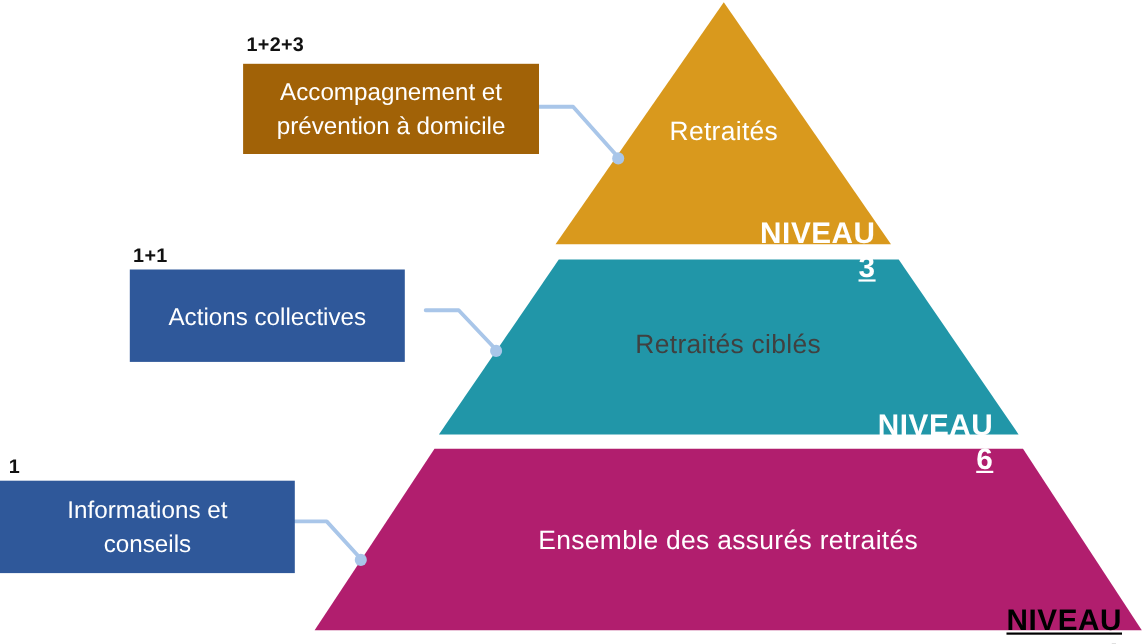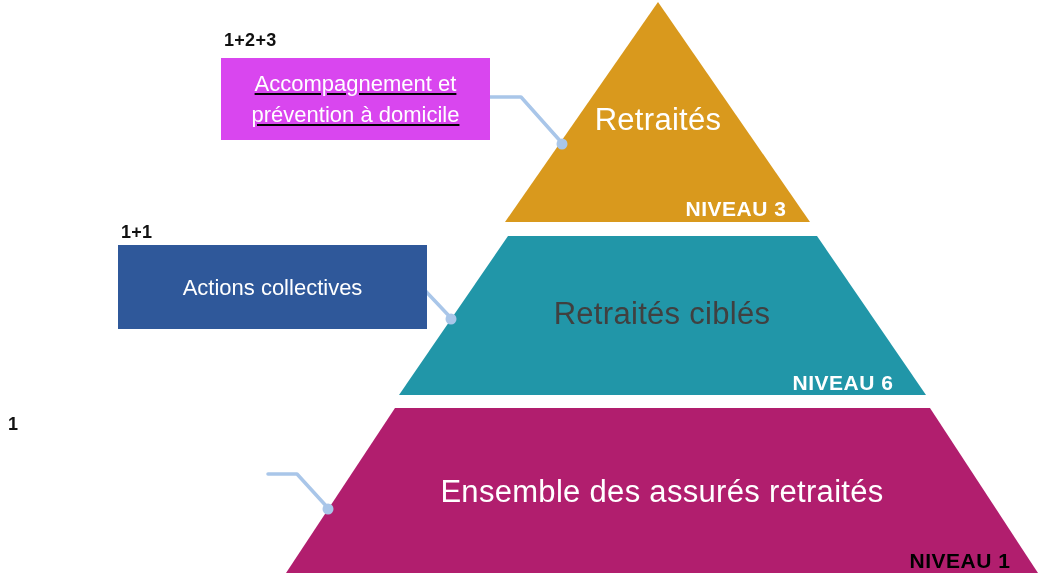--- a/index.html
+++ b/index.html
@@ -15,51 +15,52 @@
     font-family: "Liberation Sans", sans-serif;
   }
   .stage svg {
     position: absolute;
     left: 0;
     top: 0;
   }
   .pyr-label {
     position: absolute;
     text-align: center;
-    font-size: 31px;
+    font-size: 24px;
     font-weight: 400;
     letter-spacing: 0.3px;
     line-height: 32px;
   }
   .lvl3-label { left: 558px; top: 104px; width: 200px; }
   .lvl2-label { left: 487px; top: 298px; width: 350px; }
   .lvl1-label { left: 412px; top: 476px; width: 500px; }
   .niveau {
     position: absolute;
-    font-size: 21px;
+    font-size: 27px;
     font-weight: 700;
     letter-spacing: 0.5px;
-    text-align: center;
+    text-align: right;
     width: 120px;
+    text-decoration: underline;
   }
   .niveau3 { left: 676px; top: 197px; }
   .niveau2 { left: 783px; top: 371px; }
   .niveau1 { left: 900px; top: 549px; }
   .callout {
     position: absolute;
     display: flex;
     align-items: center;
     justify-content: center;
     text-align: center;
     font-size: 22px;
     line-height: 31px;
     font-weight: 400;
   }
   .callout1 { left: 221px; top: 58px;  width: 269px; height: 82px; }
-  .callout2 { left: 118px; top: 245px; width: 309px; height: 84px; }
+  .callout2 { left: 118px; top: 245px; width: 250px; height: 84px; }
   .callout3 { left: 0;     top: 437px; width: 268px; height: 84px; }
   .tag {
     position: absolute;
     font-size: 18px;
     font-weight: 700;
     letter-spacing: 0.3px;
   }
   .tag1 { left: 224px; top: 30px; }
   .tag2 { left: 121px; top: 222px; }
   .tag3 { left: 8px;   top: 414px; }
@@ -100,25 +101,31 @@
   <div class="pyr-label lvl1-label" style="color: rgb(255, 255, 255);">Ensemble des assurés retraités</div>
 
   <div class="niveau niveau3" style="color: rgb(255, 255, 255);">NIVEAU 3</div>
   <div class="niveau niveau2" style="color: rgb(255, 255, 255);">NIVEAU 6</div>
   <div class="niveau niveau1" style="color: #000000;">NIVEAU 1</div>
 
   <div class="tag tag1" style="color: rgb(17, 17, 17);">1+2+3</div>
   <div class="tag tag2" style="color: rgb(17, 17, 17);">1+1</div>
   <div class="tag tag3" style="color: rgb(17, 17, 17);">1</div>
 
-  <div class="callout callout1" style="background-color: #d946ef; text-decoration: underline;">
+  <div class="callout callout1" style="background-color: #a16207;">
     <div style="color: rgb(255, 255, 255);">
       <div>Accompagnement et</div>
       <div>prévention à domicile</div>
     </div>
   </div>
   <div class="callout callout2" style="background-color: rgb(47, 88, 154);">
     <div style="color: rgb(255, 255, 255);">
       <div>Actions collectives</div>
     </div>
   </div>
+  <div class="callout callout3" style="background-color: rgb(47, 88, 154);">
+    <div style="color: rgb(255, 255, 255);">
+      <div>Informations et</div>
+      <div>conseils</div>
+    </div>
+  </div>
 
 </div>
 
 </body></html>

